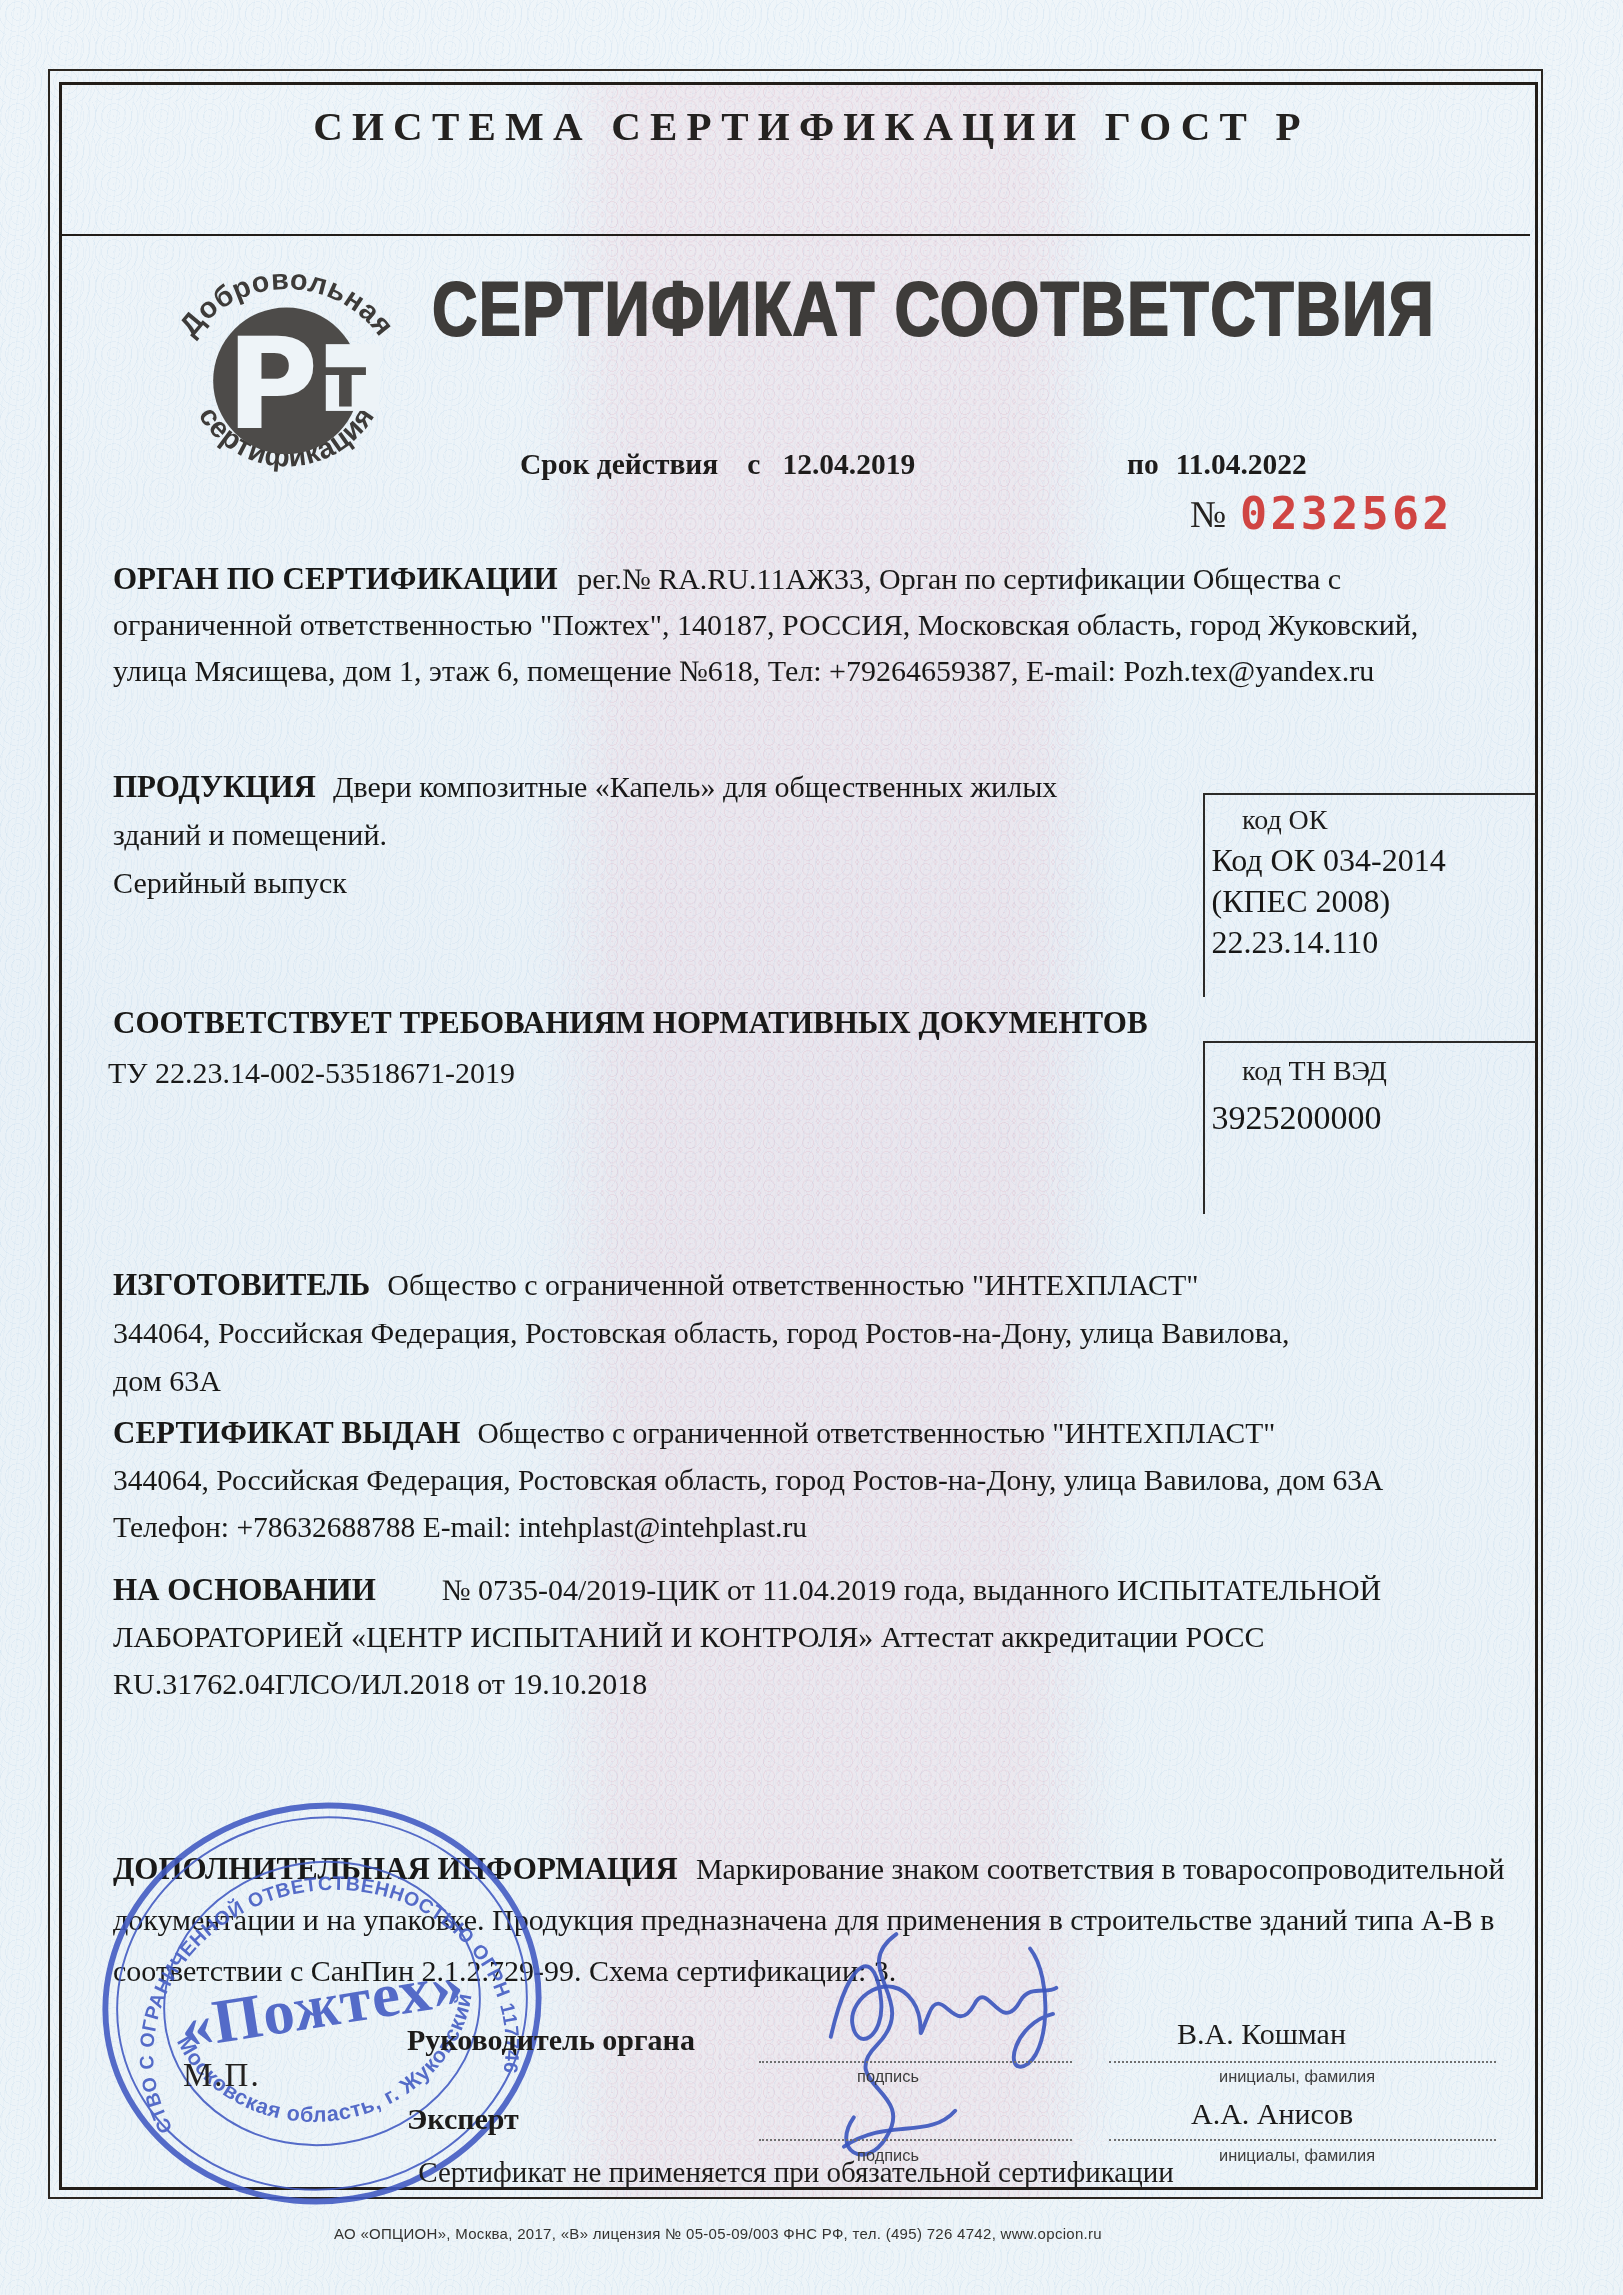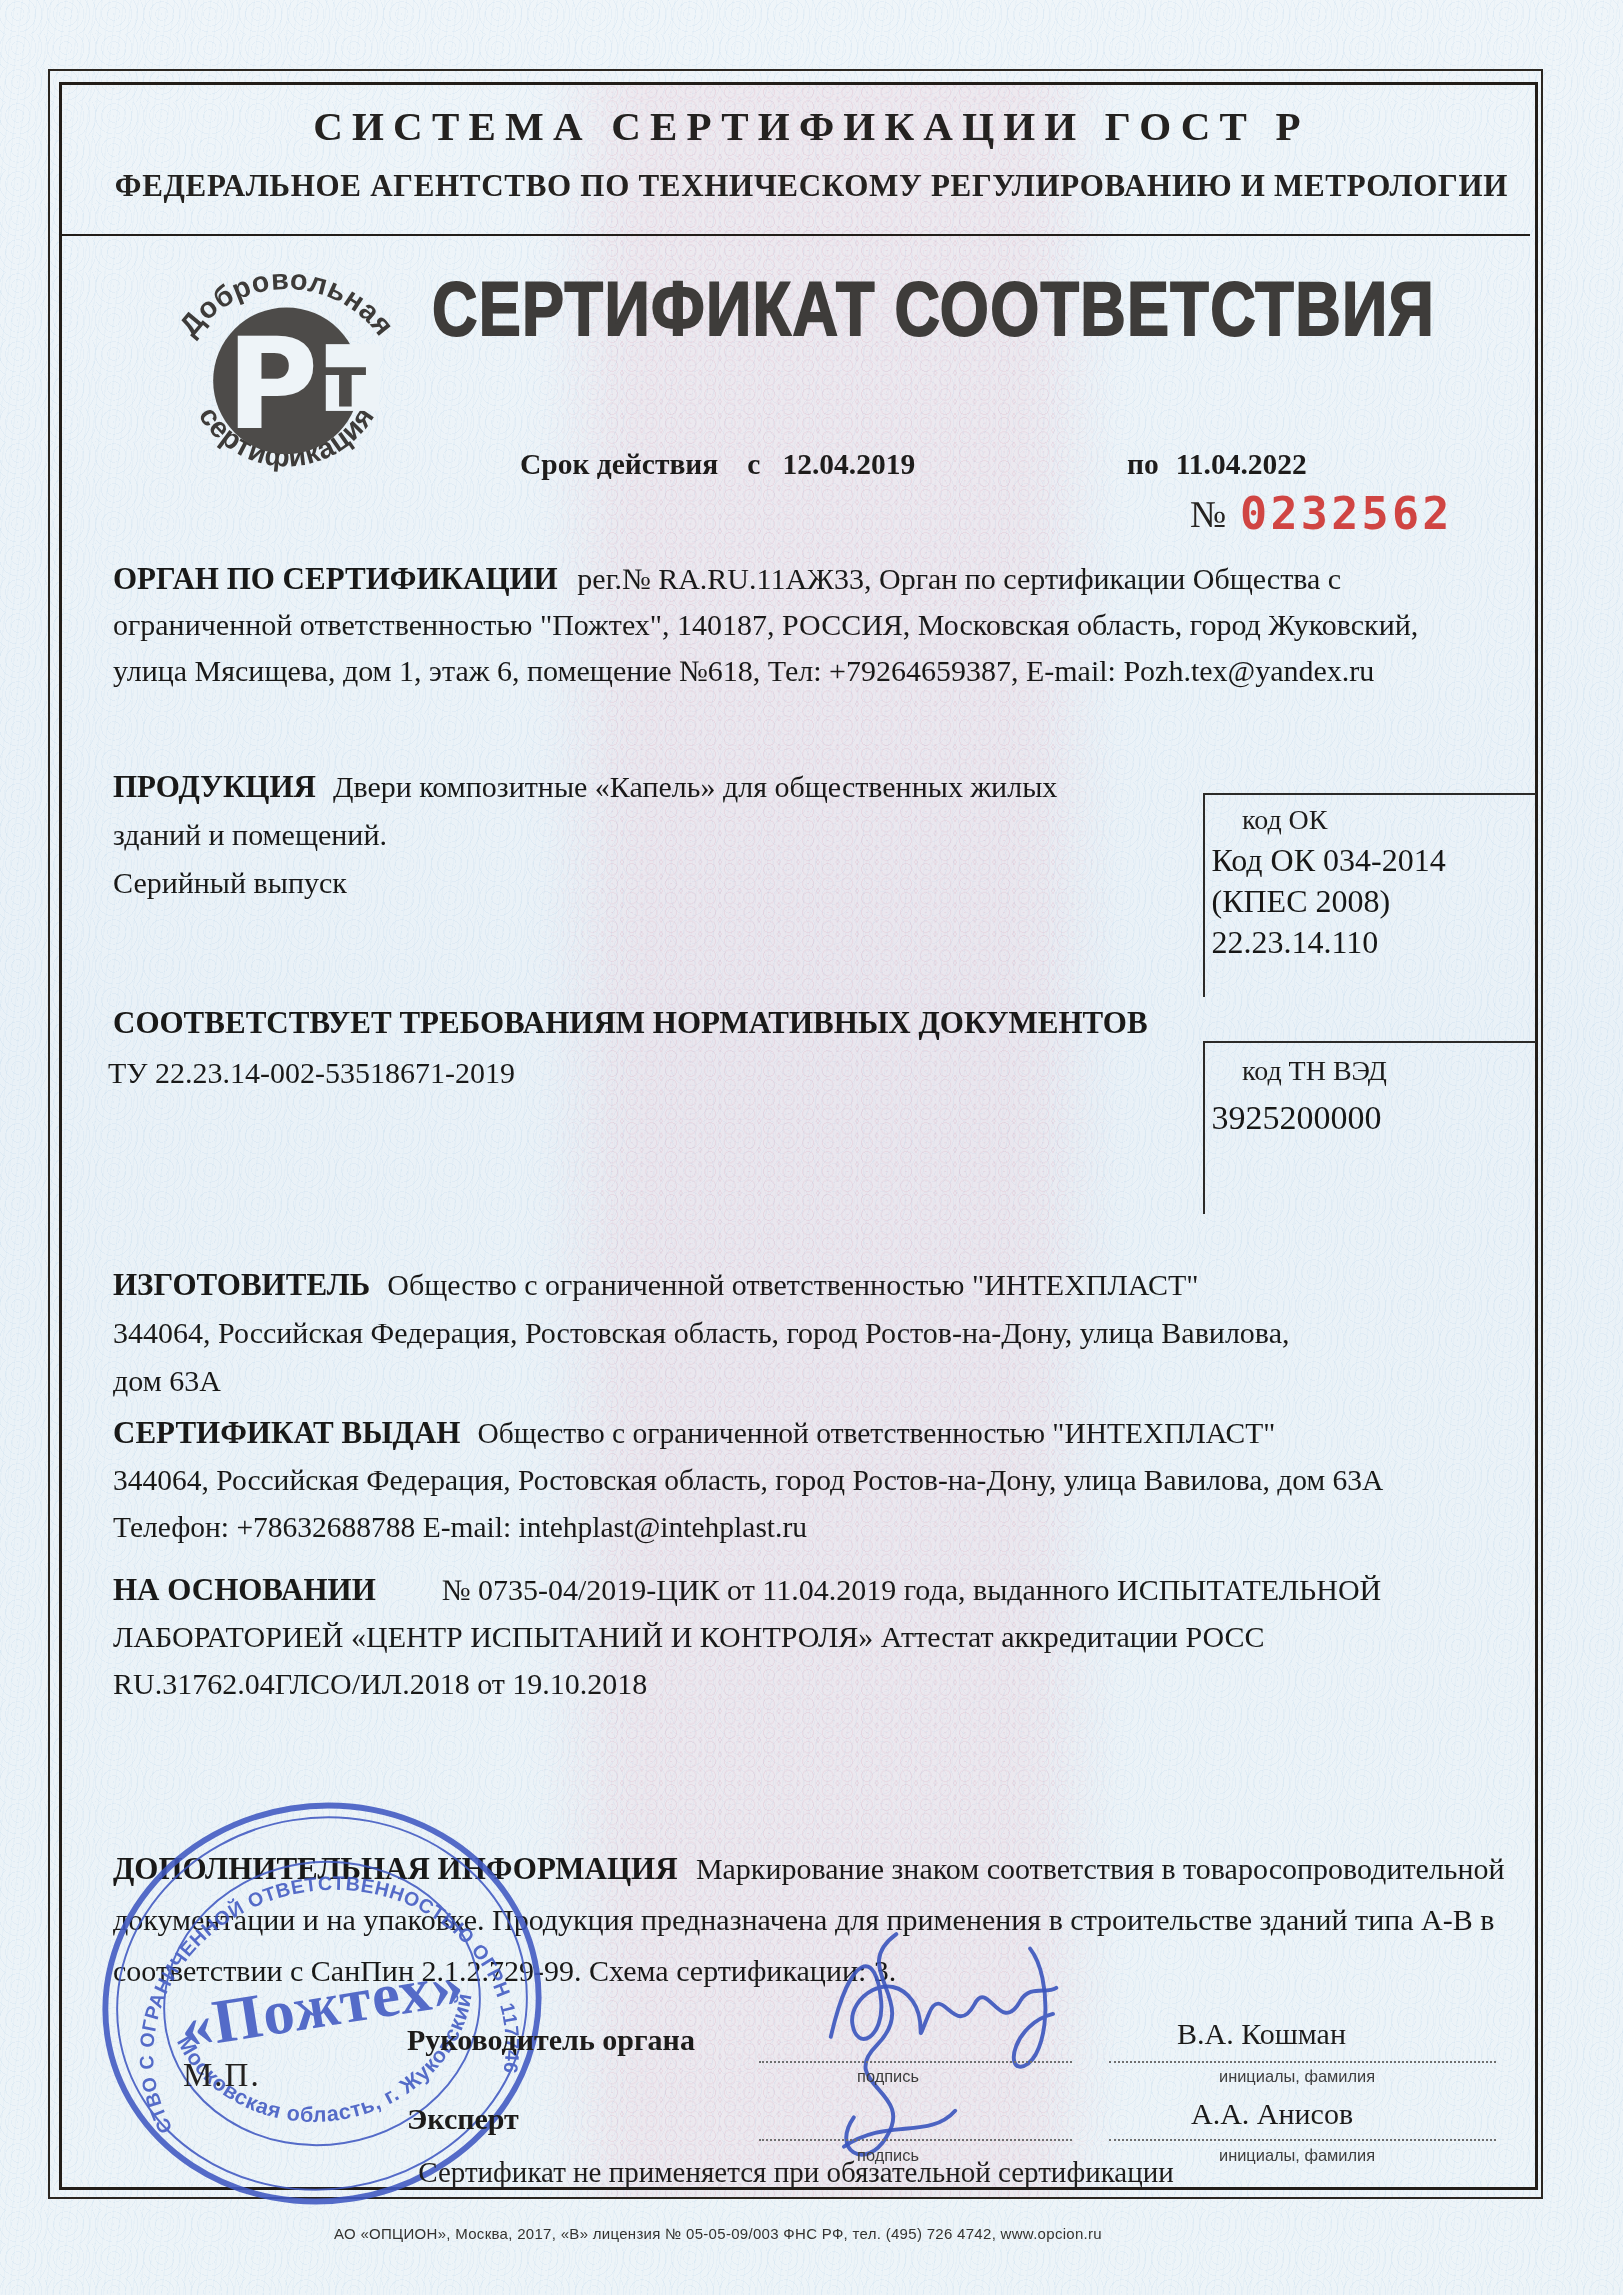--- a/index.html
+++ b/index.html
@@ -64,21 +64,20 @@
 </head>
 <body>
 
 <div class="page">
   <div class="tex-blue"></div>
   <div class="tex-pink"></div>
   <div class="outer-border"></div>
   <div class="inner-border"></div>
 
   <div class="hdr-system">СИСТЕМА СЕРТИФИКАЦИИ ГОСТ Р</div>
-  <div class="hdr-agency">ФЕДЕРАЛЬНОЕ АГЕНТСТВО ПО ТЕХНИЧЕСКОМУ РЕГУЛИРОВАНИЮ И МЕТРОЛОГИИ</div>
   <div class="hdr-sep"></div>
 
   <svg class="rst-logo" viewBox="0 0 420 420">
     <defs>
       <path id="arcTop" d="M 38 240 A 172 168 0 0 1 382 240"></path>
       <path id="arcBot" d="M 58 215 A 154 152 0 0 0 362 215"></path>
     </defs>
     <text class="logo-arc" text-anchor="middle">
       <textPath href="#arcTop" startOffset="50%">Добровольная</textPath>
     </text>

